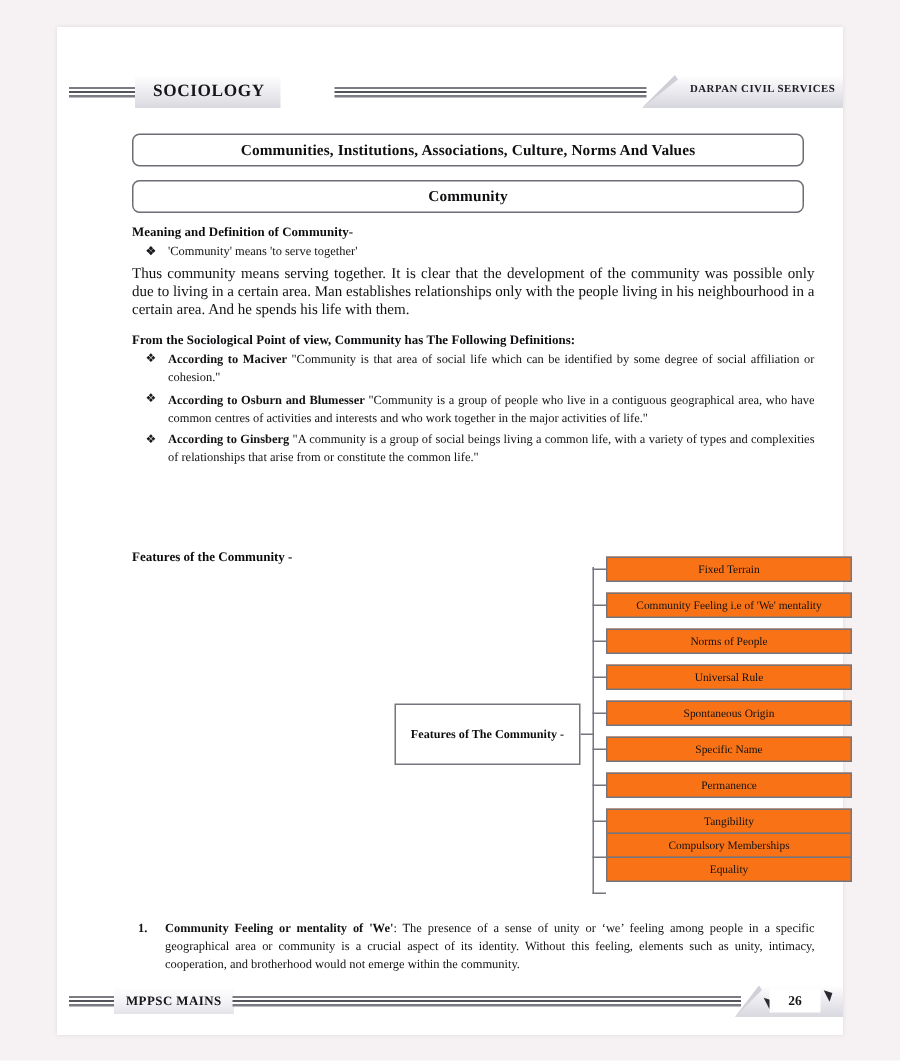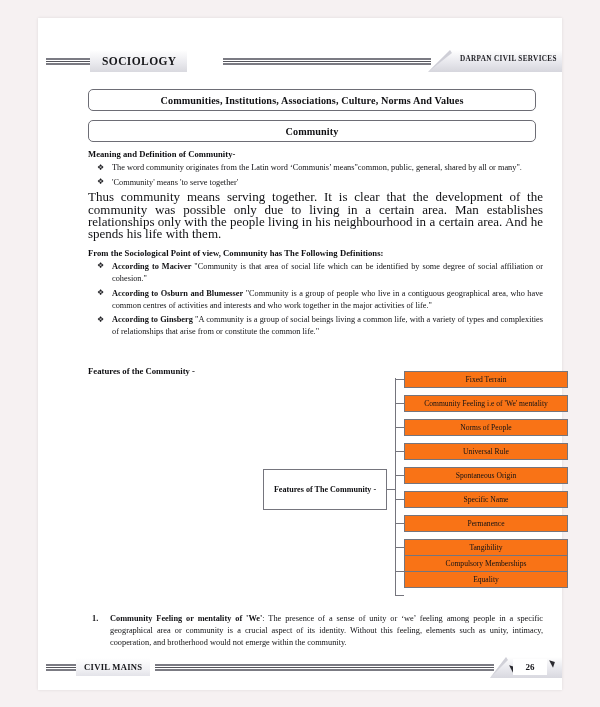--- a/index.html
+++ b/index.html
@@ -150,21 +150,21 @@
   .bullets li .bul {
     position: absolute;
     left: 9px;
     top: -0.5px;
     font-size: 8px;
     color: #1a1a1e;
   }
   .bullets li b { font-weight: bold; }
   .para {
     margin: 2px 0 0 0;
-    font-size: 13px;
+    font-size: 10px;
     line-height: 12.4px;
     color: #111114;
     text-align: justify;
     text-indent: 0;
   }
   .spacer-sm { height: 7px; }
 
   
   #features-heading {
     position: absolute;
@@ -374,21 +374,20 @@
       <span>Community</span>
     </div>
 
     <div class="body-area">
 
       <div class="sec-head">Meaning and Definition of Community-</div>
 
       <ul class="bullets">
         <li>
           <span class="bul">❖</span>
-          <span>The word community originates from the Latin word ‘Communis’ means"common, public, general, shared by all or many".</span>
         </li>
         <li>
           <span class="bul">❖</span>
           <span>'Community' means 'to serve together'</span>
         </li>
       </ul>
 
       <p class="para">Thus community means serving together. It is clear that the development of the community was possible only due to living in a certain area. Man establishes relationships only with the people living in his neighbourhood in a certain area. And he spends his life with them.</p>
 
       <div class="spacer-sm"></div>
@@ -478,21 +477,21 @@
     <div id="numlist">
       <div class="num-item">
         <span class="num">1.</span>
         <b>Community Feeling or mentality of 'We'</b><span>: The presence of a sense of unity or ‘we’ feeling among people in a specific geographical area or community is a crucial aspect of its identity. Without this feeling, elements such as unity, intimacy, cooperation, and brotherhood would not emerge within the community.</span>
       </div>
     </div>
 
     <div class="runfoot">
       <div class="rf-rule rf-rule-left"></div>
       <div class="rf-plate">
-        <span>CIVIL MAINS</span>
+        <span>MPPSC MAINS</span>
       </div>
       <div class="rf-rule rf-rule-mid"></div>
       <div class="rf-tab"></div>
       <div class="rf-tab-fold"></div>
       <div class="rf-mark" id="rf-mark-left">◥</div>
       <div class="rf-pagebox">
         <span>26</span>
       </div>
       <div class="rf-mark" id="rf-mark-right">◥</div>
     </div>

